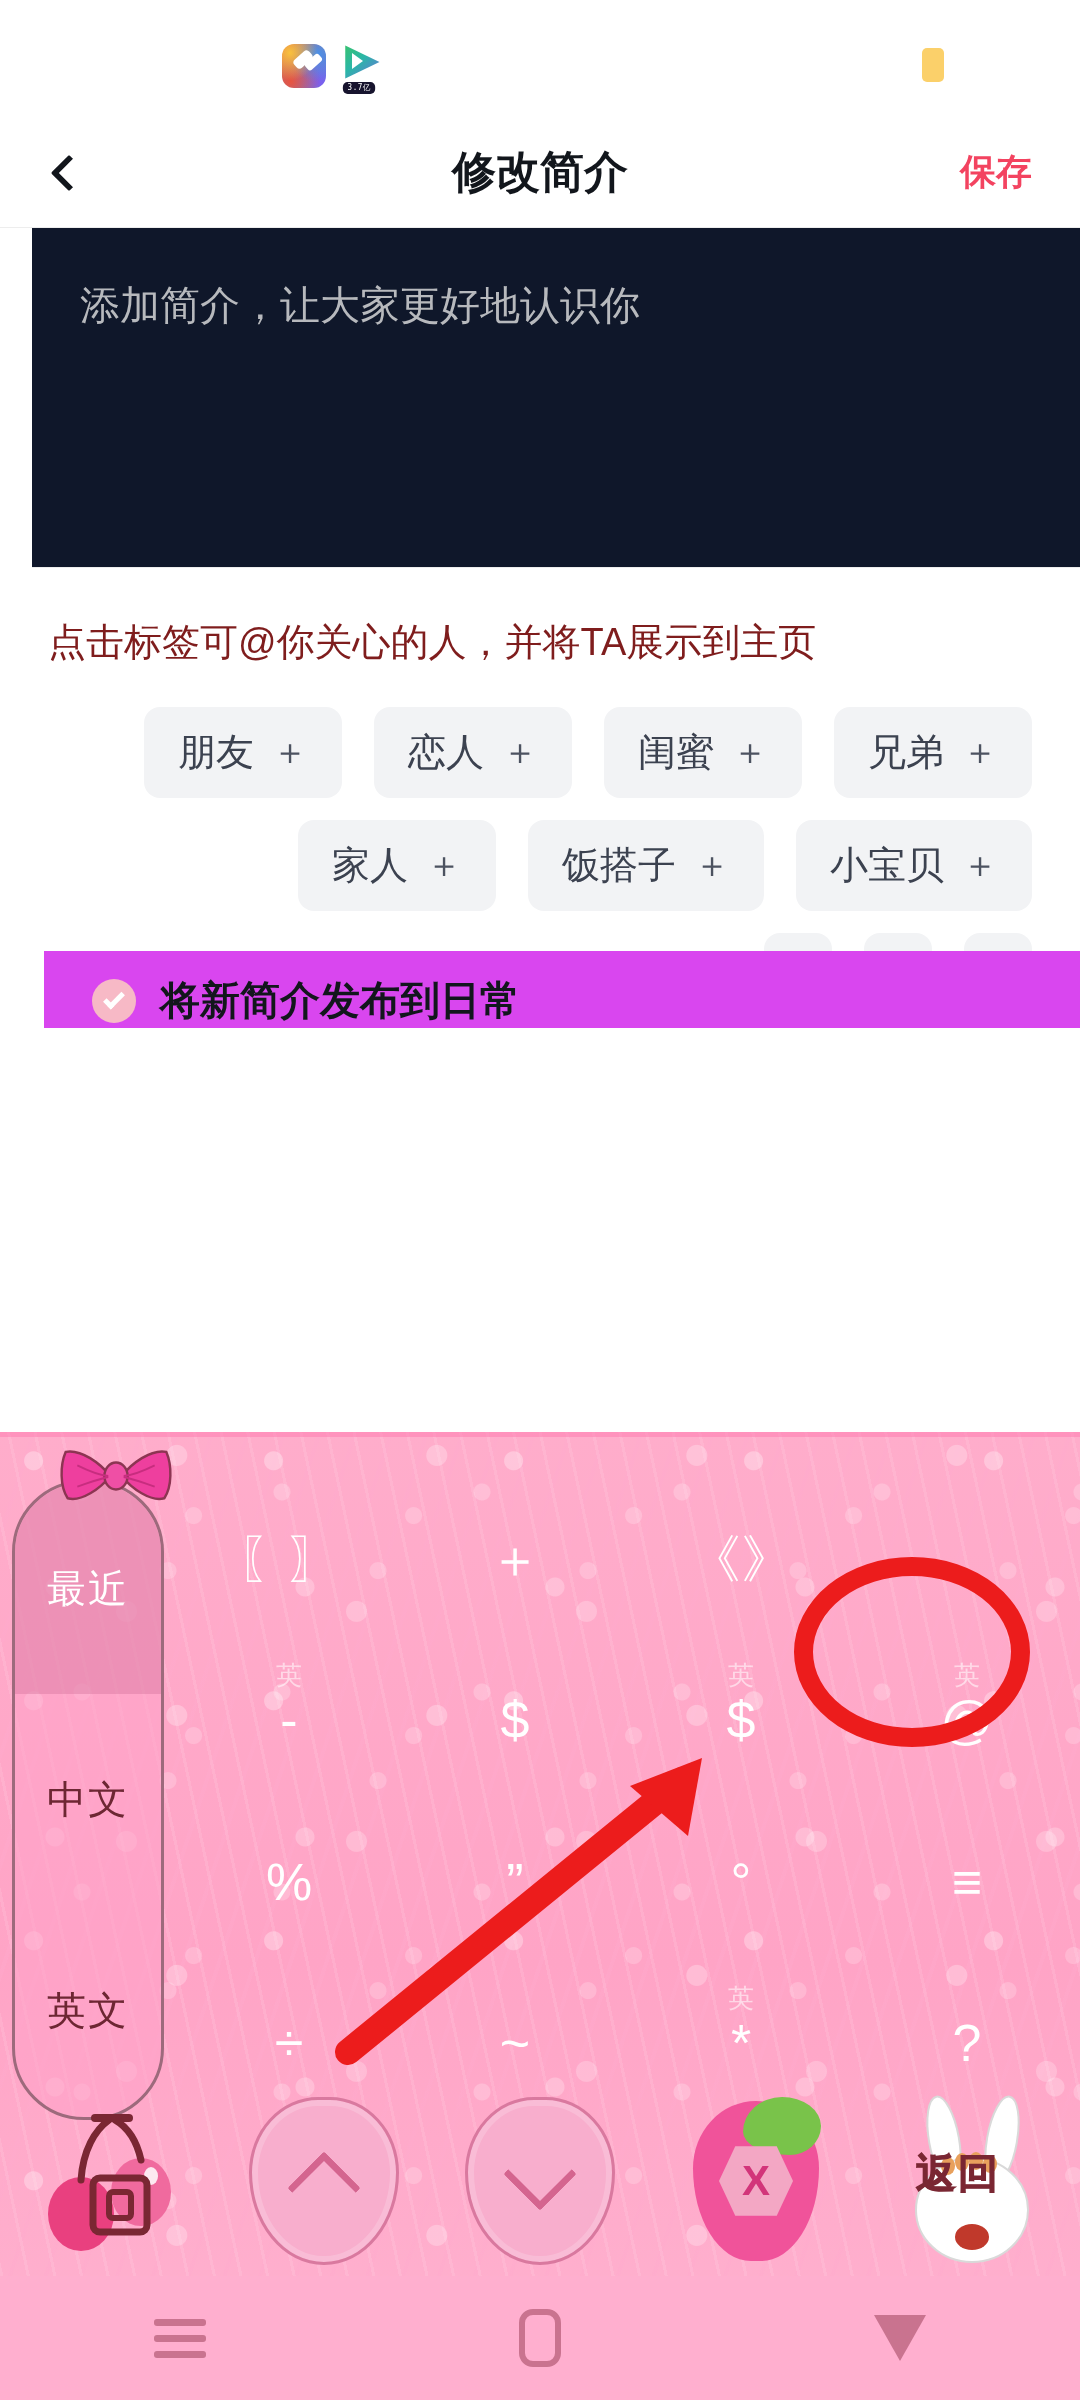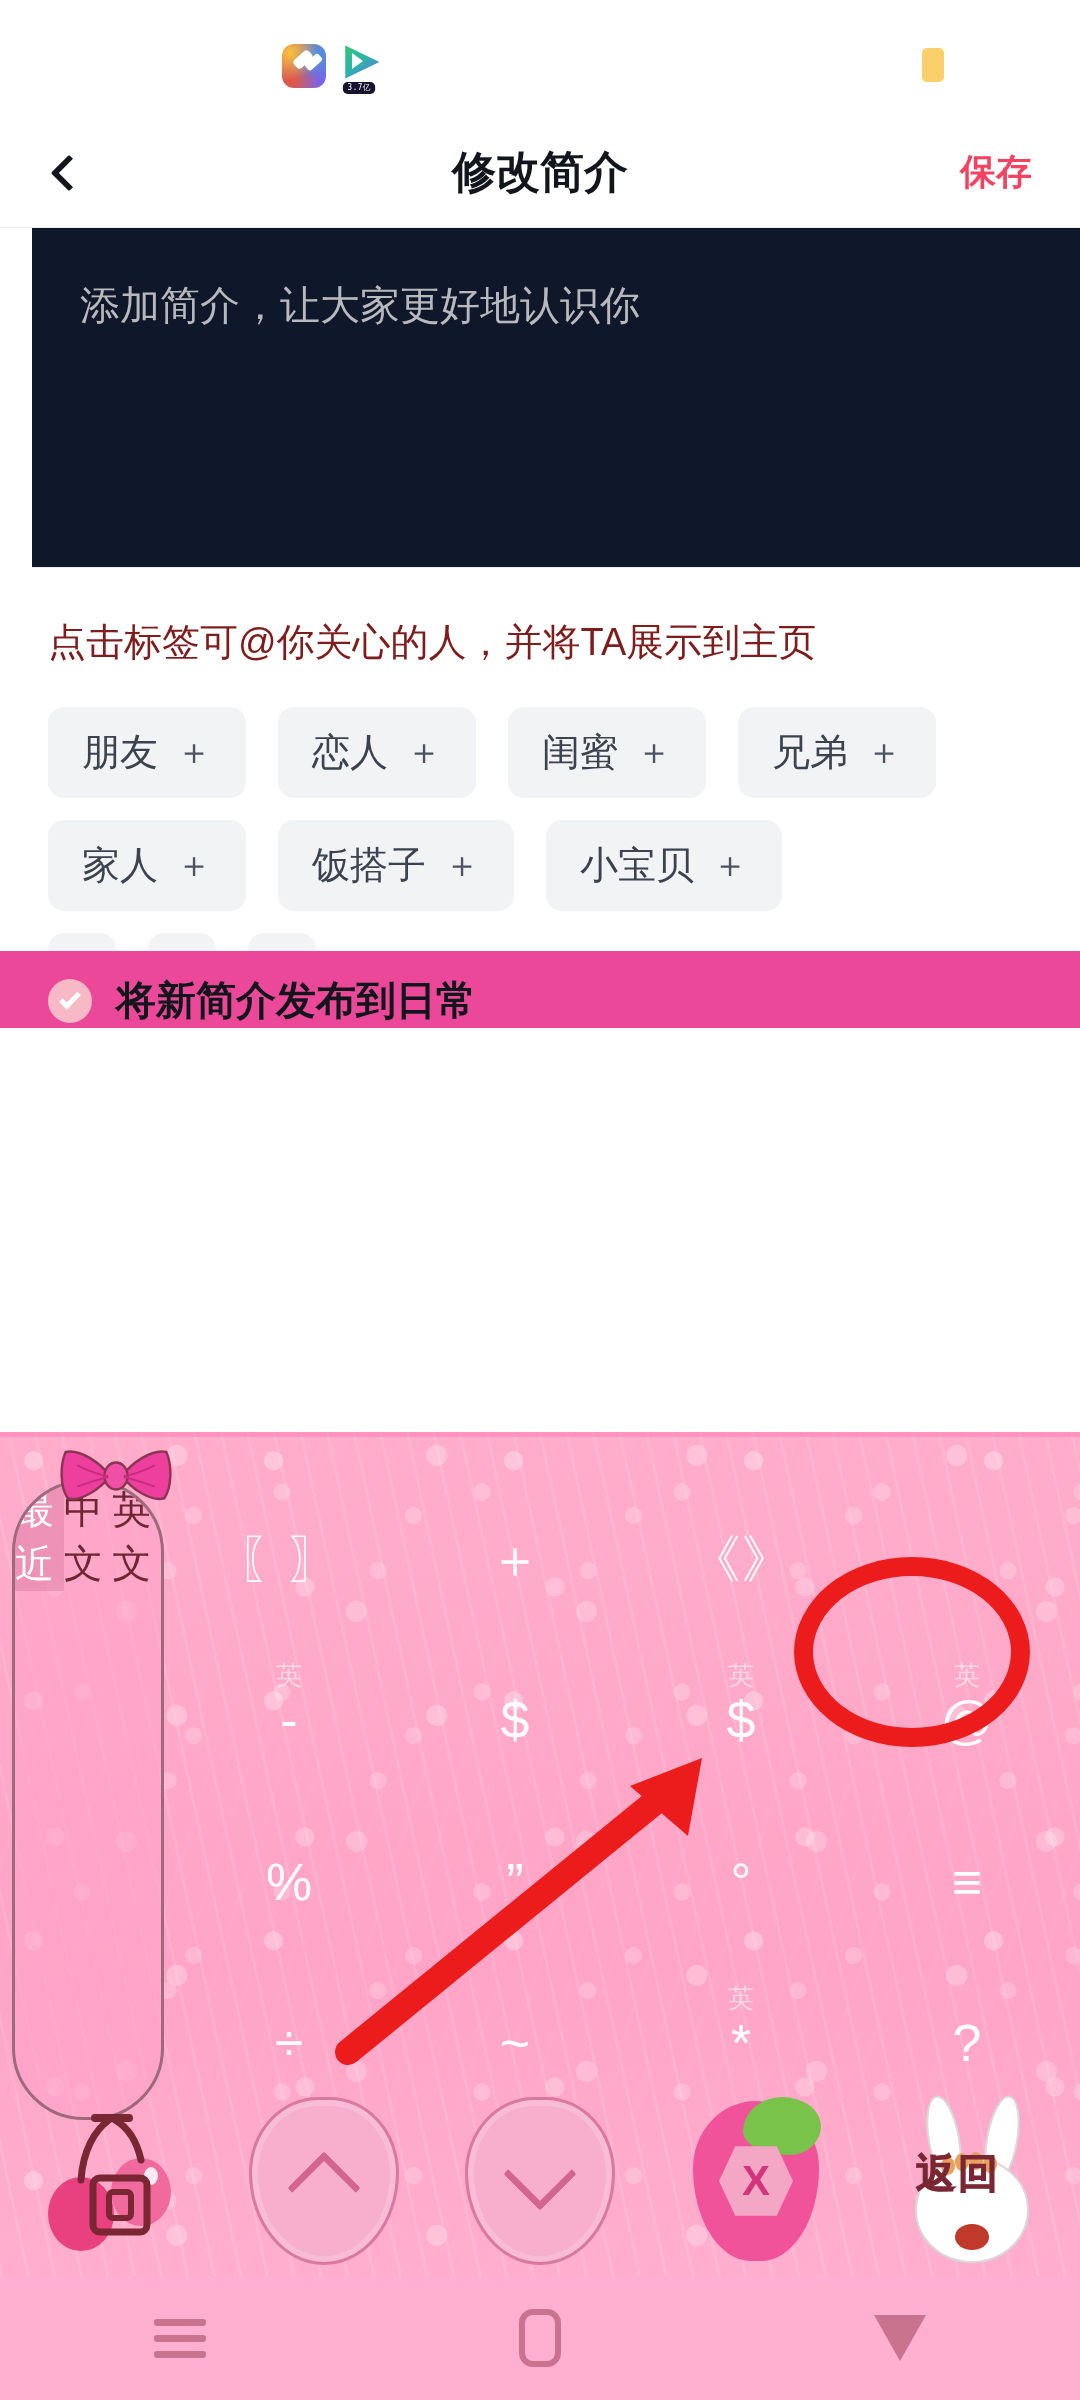--- a/index.html
+++ b/index.html
@@ -82,33 +82,33 @@
   .bio-area {
     height:340px; padding:50px 48px 8px 48px;
     border-bottom:1px solid #ededed; background:#0f172a;margin-left:32px;
   }
   .bio-placeholder { font-size:40px; color:#b7b9bd; line-height:1.35; }
 
   
   .tag-section { padding:46px 48px 0 48px; background:#fff; }
   .tag-hint { font-size:38px; color:#7f1d1d; line-height:1.5; max-width:1000px;}
   .chip-rows { margin-top:36px; }
-  .chip-row { display:flex; gap:32px; margin-bottom:22px; }
+  .chip-row { display:flex; gap:32px; margin-bottom:22px;justify-content:flex-end; }
   .chip {
     background:#f2f3f5; border-radius:16px;
     padding:20px 34px; font-size:38px; color:#3c4250;
     display:flex; align-items:center; gap:18px; white-space:nowrap;
   }
   .chip .plus { font-size:36px; color:#4c5260; }
   .chip-row.clipped { height:18px; overflow:hidden; margin-bottom:0;}
 
   
   .publish-row {
     display:flex; align-items:center; gap:24px;
-    padding:22px 48px 0 48px; background:#ec4899;
+    padding:22px 48px 0 48px; background:#d946ef;margin-left:44px;
   }
   .check-circle {
     width:44px; height:44px; border-radius:50%; background:#f7b9c6;
     display:flex; align-items:center; justify-content:center; flex:0 0 auto;
   }
   .check-mark { width:20px; height:11px; border-left:5px solid #fff; border-bottom:5px solid #fff;
                 transform:rotate(-45deg); margin-top:-5px;}
   .publish-label { font-size:40px; font-weight:bold; color:#12161c; }
 
   
@@ -129,21 +129,21 @@
     background-size:240px 240px,200px 200px,260px 260px,220px 220px,250px 250px,230px 230px,210px 210px,auto,auto,auto;
     overflow:hidden;
   }
   .kb-top-line { position:absolute; top:0; left:0; right:0; height:5px; background:#ff7ab0; opacity:.5;}
 
   
   .rail {
     position:absolute; left:12px; top:48px; width:152px; height:640px;
     background:rgba(255,163,200,.55);
     border:3px solid #9d6a7c; border-radius:72px;
-    display:flex; flex-direction:row; align-items:flex-start;
+    display:flex; flex-direction:column; align-items:flex-end;
     overflow:hidden; z-index:4;
   }
   .rail-item {
     width:100%; flex:1; display:flex; align-items:center; justify-content:center;
     font-size:39px; color:#6d2733; font-weight:500; letter-spacing:2px;
   }
   .rail-item.active { background:rgba(214,120,160,.45); color:#ffffff; }
   .bow {
     position:absolute; left:58px; top:12px; width:116px; height:64px; z-index:6;
   }

